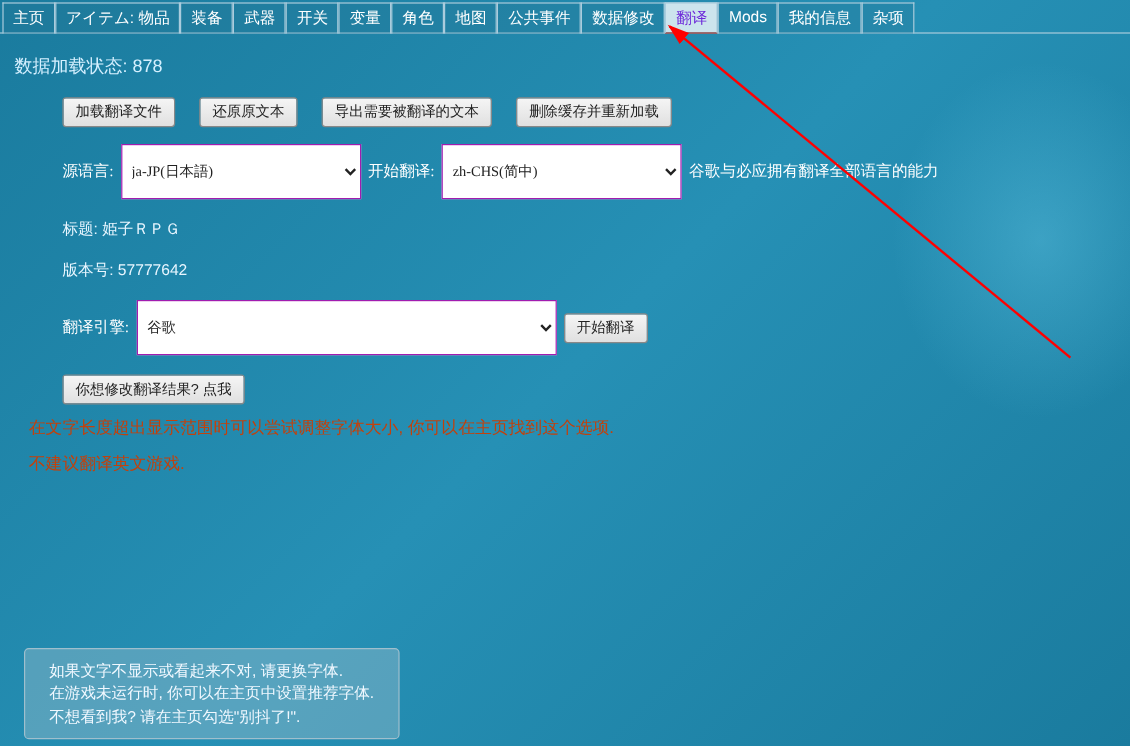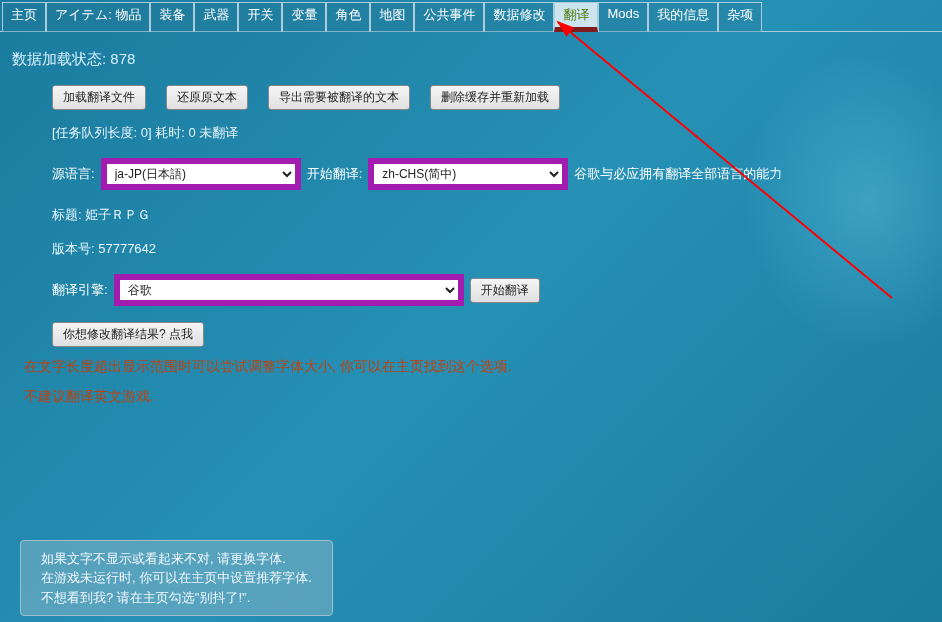--- a/index.html
+++ b/index.html
@@ -33,22 +33,22 @@
       border-bottom: none;
       padding: 3px 8px;
       background: rgba(40,120,150,0.3);
       color: #ffffff;
       cursor: pointer;
       font-size: 13px;
       white-space: nowrap;
     }
     .tab.active {
       background: #cce4ed;
-      color: #4d7c0f;
-      border-bottom: 5px solid #7f1d1d;
+      color: #6d28d9;
+      border-bottom: 1px solid #7f1d1d;
     }
     .content {
       padding: 18px 12px;
       border-top: 1px solid #aaccdd;
       margin-top: -1px;
     }
     .status-line {
       color: #d5f0ff;
       font-size: 15px;
       margin-bottom: 16px;
@@ -74,26 +74,27 @@
     .info-line {
       color: #e8f6ff;
       margin-bottom: 16px;
       font-size: 13px;
     }
     .lang-row {
       display: flex;
       align-items: center;
       gap: 6px;
       margin-bottom: 16px;
+      font-family: Liberation Serif, serif;
     }
     select {
       background: #fff;
-      border: 6px solid #a21caf;
+      border: 1px solid #a21caf;
       font-size: 12px;
-      padding: 2px 4px;
+      padding: 14px 4px;
       font-family: inherit;
       color: #222;
     }
     .sel-source { width: 200px; }
     .sel-target { width: 200px; }
     .sel-engine { width: 350px; }
     .note {
       color: #c2410c;
       font-size: 14px;
       margin: 8px 12px;
@@ -147,21 +148,20 @@
   <div class="status-line">数据加载状态: 878</div>
 
   <div class="indented">
     <div class="button-row">
       <button class="btn">加载翻译文件</button>
       <button class="btn">还原原文本</button>
       <button class="btn">导出需要被翻译的文本</button>
       <button class="btn">删除缓存并重新加载</button>
     </div>
 
-    <div class="info-line">[任务队列长度: 0] 耗时: 0 未翻译</div>
 
     <div class="lang-row">
       <span>源语言:</span>
       <select class="sel-source">
         <option>ja-JP(日本語)</option>
       </select>
       <span>开始翻译:</span>
       <select class="sel-target">
         <option>zh-CHS(简中)</option>
       </select>

